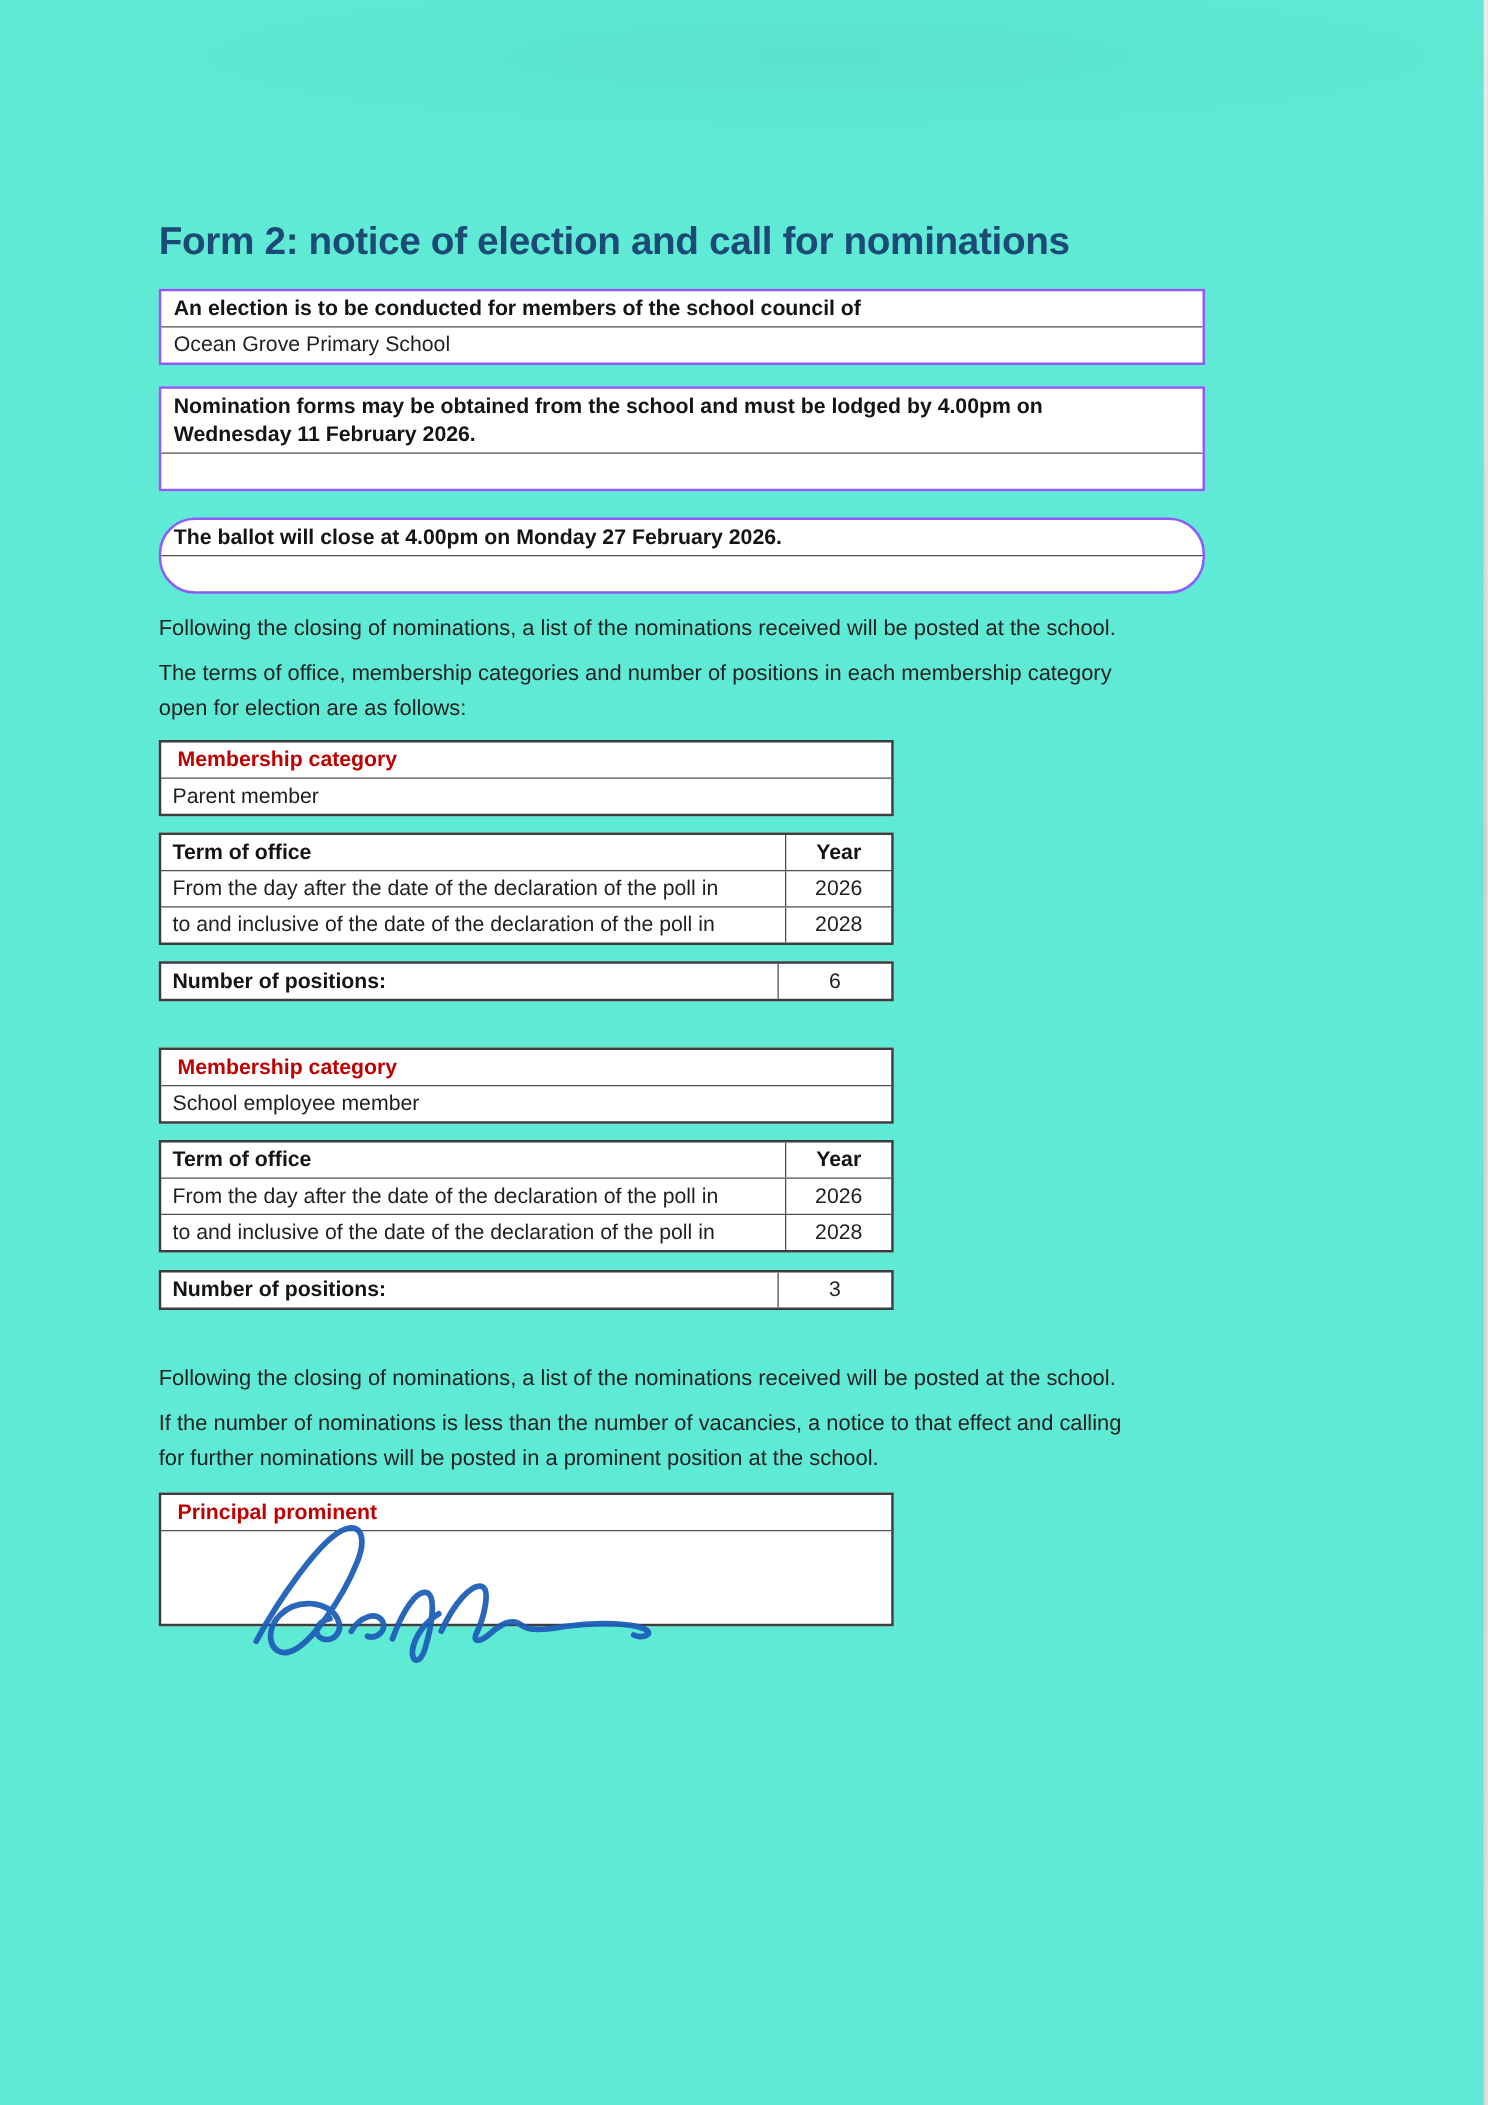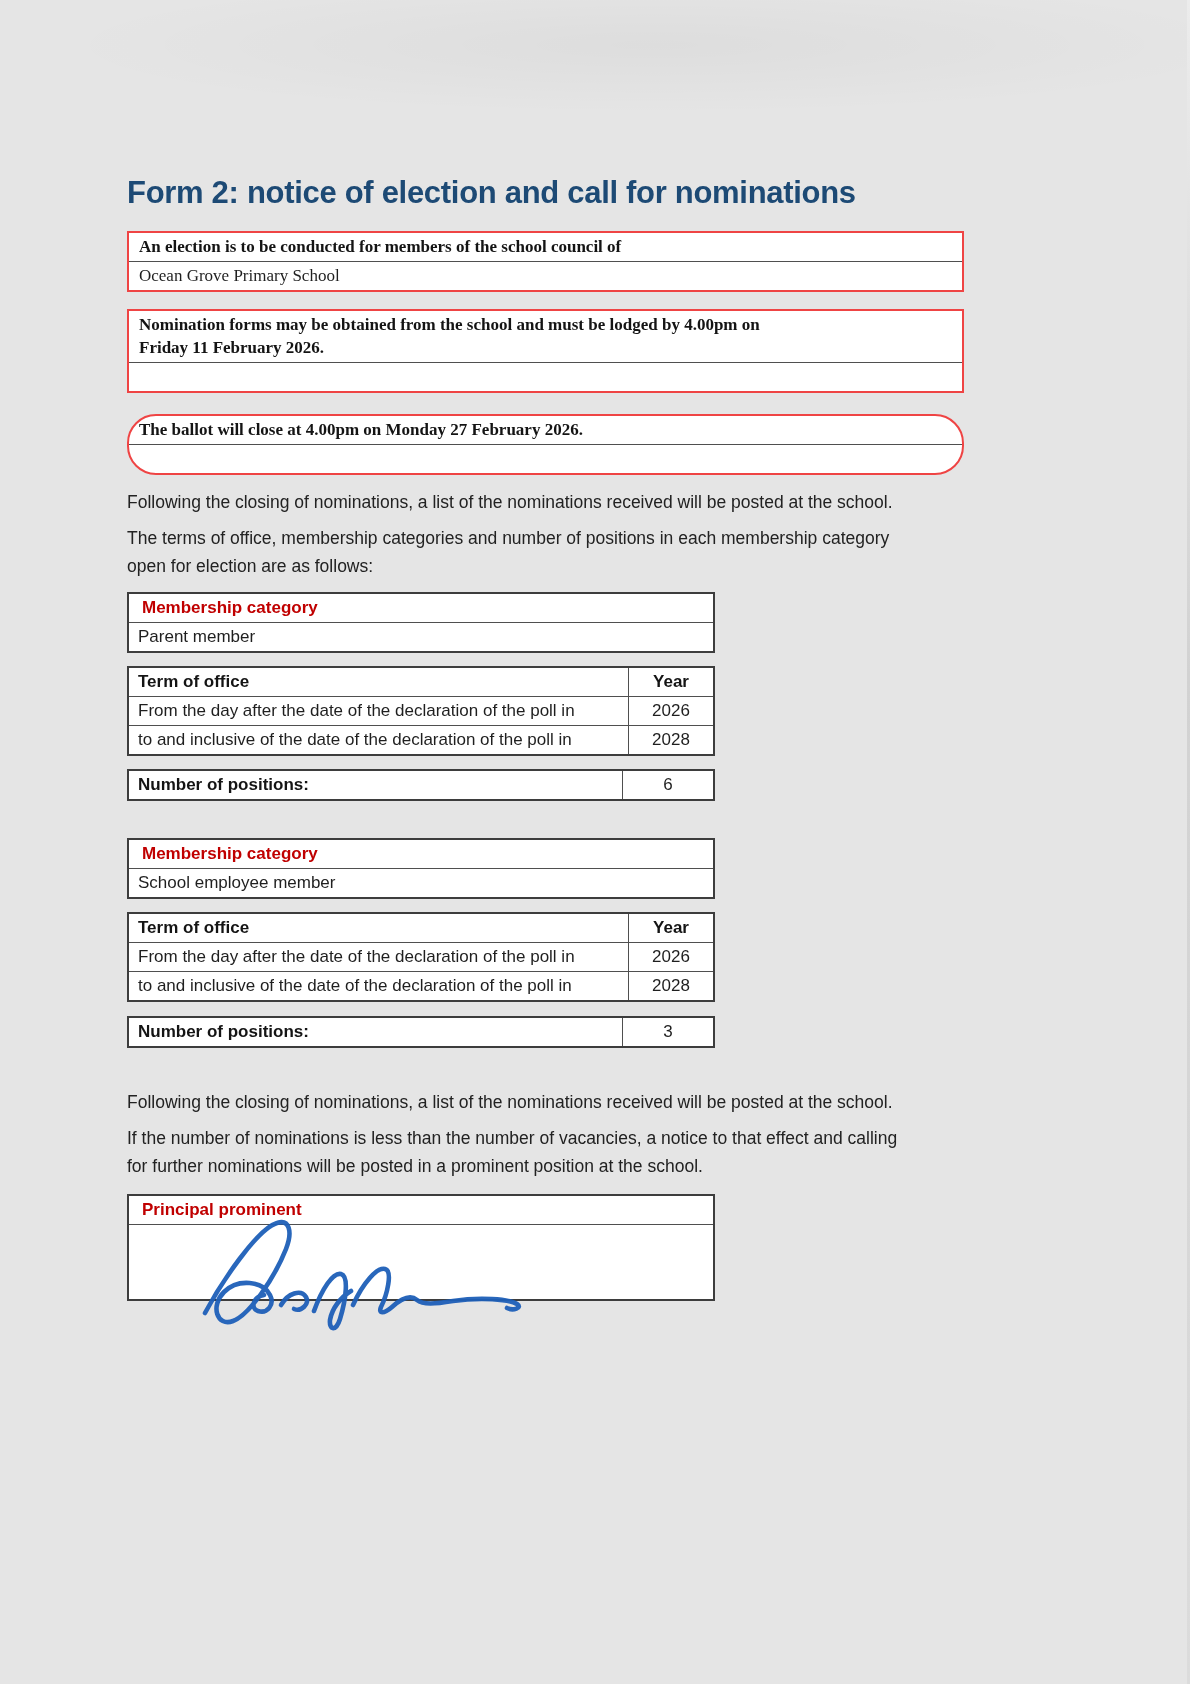--- a/index.html
+++ b/index.html
@@ -1,19 +1,19 @@
 <!DOCTYPE html>
 <html><head>
 <meta charset="utf-8">
 <style>
   html,body { margin:0; padding:0; background:#ffffff; }
   .page {
     position:relative;
     width:1190px; height:1684px;
-    background:#e5e5e5;
+    background:#5eead4;
     font-family:"Liberation Sans", sans-serif;
     color:#1f1f1f;
     overflow:hidden;
   }
   
   .scan-top-noise {
     position:absolute; left:0; top:0; width:100%; height:120px;
     background:radial-gradient(ellipse at 55% 45px, rgba(0,0,0,0.035), transparent 65%);
     pointer-events:none;
   }
@@ -25,23 +25,22 @@
 
   .title {
     margin:174px 0 0 0;
     font-size:31px; line-height:38px;
     font-weight:600; letter-spacing:-0.3px;
     color:#1d4a75;
   }
 
   .bigbox {
     width:833px;
-    border:2px solid #ef4444;
+    border:2px solid #8b5cf6;
     background:#fff;
-    font-family:Liberation Serif, serif;
   }
   .bigbox .row { padding:2px 10px 3px 10px; font-size:17px; line-height:23px; min-height:23px; }
   .bigbox .row + .row { border-top:1px solid #4f4f4f; }
   .bold { font-weight:bold; color:#141414; }
 
   .para { font-size:17.5px; line-height:28px; color:#222; margin:0; }
   .nowrap { white-space:nowrap; }
 
   .smalltable {
     width:584px;
@@ -71,21 +70,21 @@
     <h1 class="title">Form 2: notice of election and call for nominations</h1>
 
     <div class="bigbox" style="margin-top:19px;">
       <div class="row bold">An election is to be conducted for members of the school council of</div>
       <div class="row">Ocean Grove Primary School</div>
     </div>
 
     <div class="bigbox" style="margin-top:17px;">
       <div class="row bold">
         <div>Nomination forms may be obtained from the school and must be lodged by 4.00pm on</div>
-        <div>Friday 11 February 2026.</div>
+        <div>Wednesday 11 February 2026.</div>
       </div>
       <div class="row"></div>
     </div>
 
     <div class="bigbox" style="margin-top:21px;border-radius:29px;">
       <div class="row bold">The ballot will close at 4.00pm on Monday 27 February 2026.</div>
       <div class="row"></div>
     </div>
 
     <p class="para nowrap" style="margin-top:13px;">Following the closing of nominations, a list of the nominations received will be posted at the school.</p>

